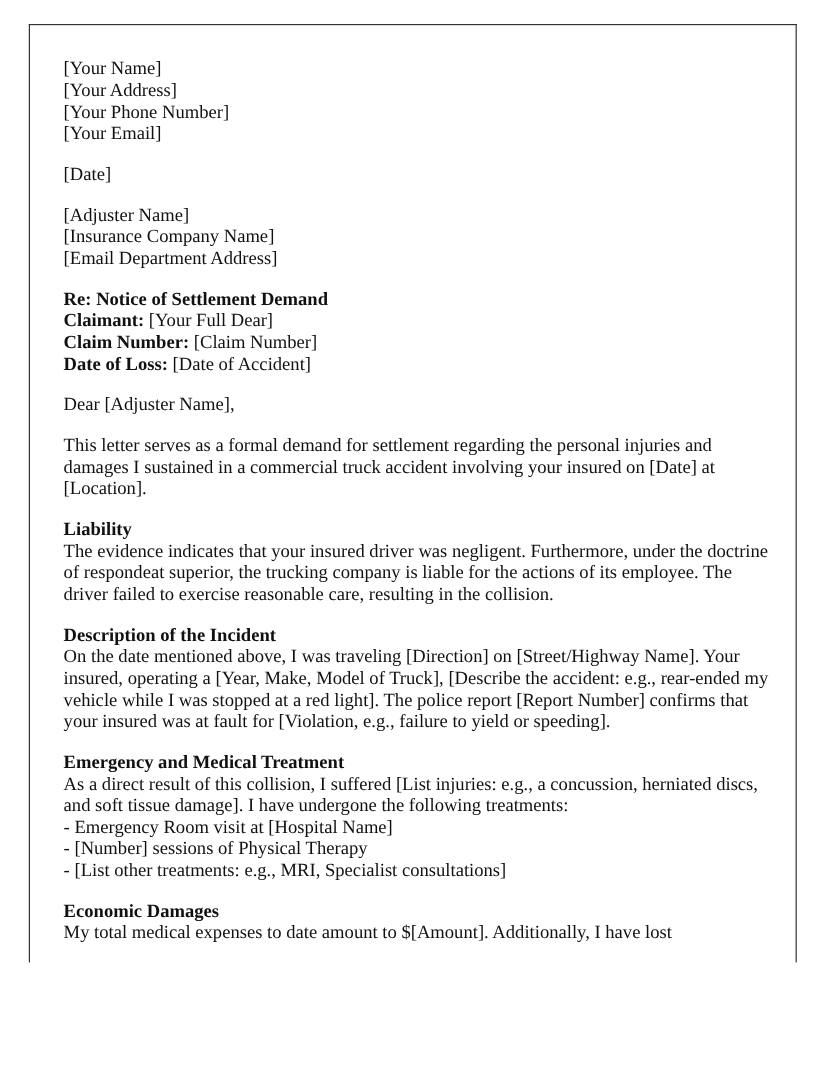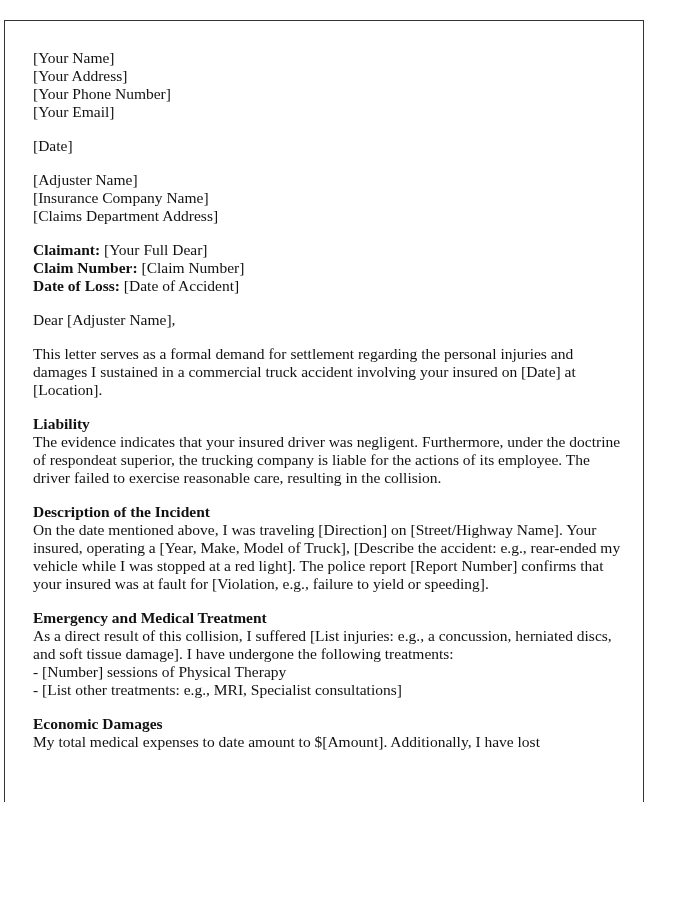--- a/index.html
+++ b/index.html
@@ -1,19 +1,19 @@
 <!DOCTYPE html>
 <html><head>
   <meta charset="utf-8">
   <style>
     html, body { margin: 0; padding: 0; background: #ffffff; }
     body { width: 700px; height: 900px; position: relative; overflow: hidden; }
     .page-frame {
       position: absolute;
-      left: 4px; top: 20px;
+      left: 24px; top: 20px;
       width: 640px; height: 782px;
       border-left: 1px solid #333;
       border-top: 1px solid #333;
       border-right: 1px solid #333;
       box-sizing: border-box;
       overflow: hidden;
     }
     .letter {
       position: absolute;
       left: 28px; top: 28px;
@@ -42,24 +42,25 @@
       <span class="line">[Your Email]</span>
     </div>
 
     <div class="block">
       <span class="line">[Date]</span>
     </div>
 
     <div class="block">
       <span class="line">[Adjuster Name]</span>
       <span class="line">[Insurance Company Name]</span>
-      <span class="line">[Claims Department Address]</span>
+      <span class="line">[Email Department Address]</span>
     </div>
 
     <div class="block">
+      <span class="line heading">Re: Notice of Settlement Demand</span>
       <span class="line"><b>Claimant:</b><span> [Your Full Dear]</span></span>
       <span class="line"><b>Claim Number:</b><span> [Claim Number]</span></span>
       <span class="line"><b>Date of Loss:</b><span> [Date of Accident]</span></span>
     </div>
 
     <div class="block">
       <span class="line">Dear [Adjuster Name],</span>
     </div>
 
     <div class="block">
@@ -72,20 +73,21 @@
     </div>
 
     <div class="block">
       <span class="heading">Description of the Incident</span>
       <span class="wrap">On the date mentioned above, I was traveling [Direction] on [Street/Highway Name]. Your insured, operating a [Year, Make, Model of Truck], [Describe the accident: e.g., rear-ended my vehicle while I was stopped at a red light]. The police report [Report Number] confirms that your insured was at fault for [Violation, e.g., failure to yield or speeding].</span>
     </div>
 
     <div class="block">
       <span class="heading">Emergency and Medical Treatment</span>
       <span class="wrap">As a direct result of this collision, I suffered [List injuries: e.g., a concussion, herniated discs, and soft tissue damage]. I have undergone the following treatments:</span>
+      <span class="line">- Emergency Room visit at [Hospital Name]</span>
       <span class="line">- [Number] sessions of Physical Therapy</span>
       <span class="line">- [List other treatments: e.g., MRI, Specialist consultations]</span>
     </div>
 
     <div class="block">
       <span class="heading">Economic Damages</span>
       <span class="wrap">My total medical expenses to date amount to $[Amount]. Additionally, I have lost</span>
     </div>
 
   </div>

